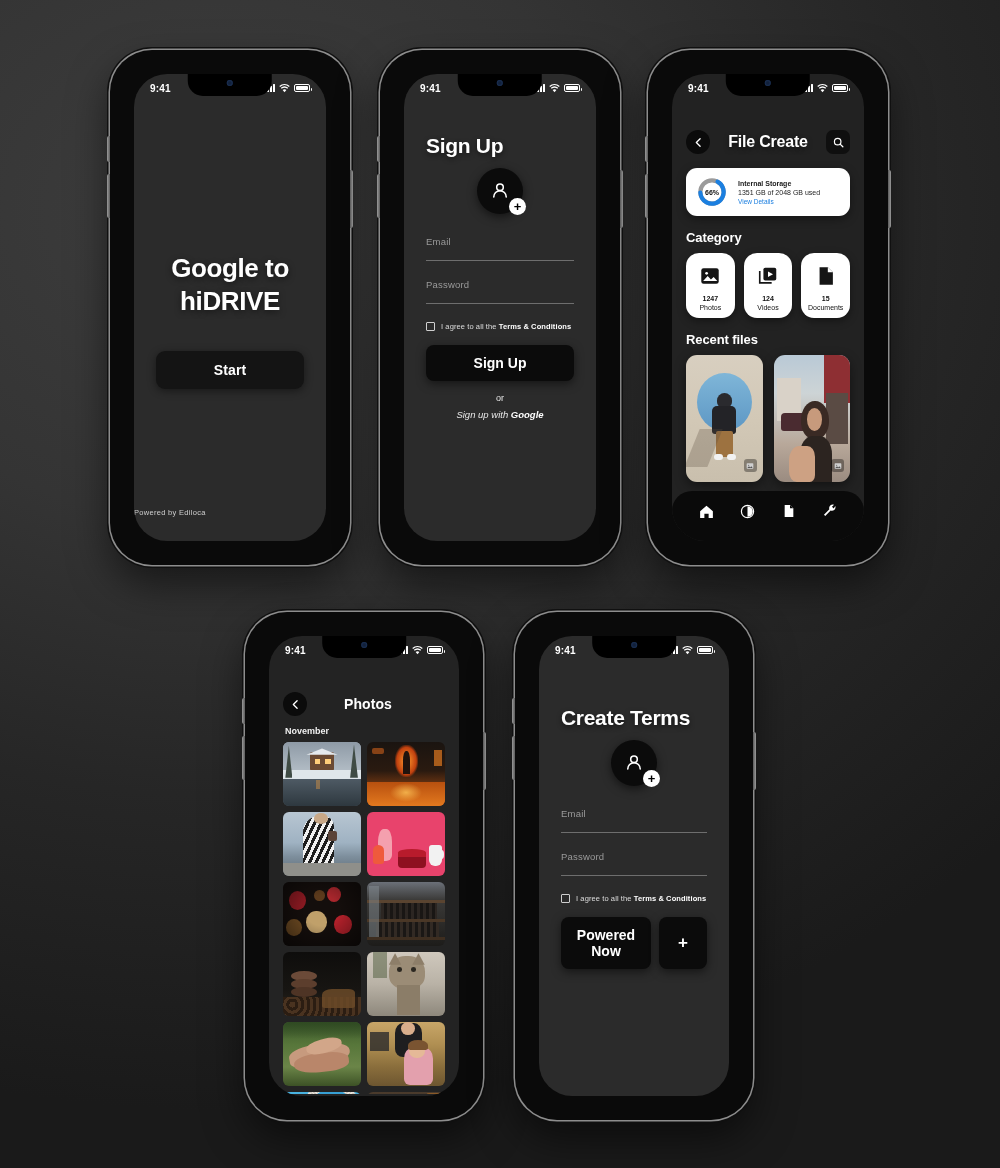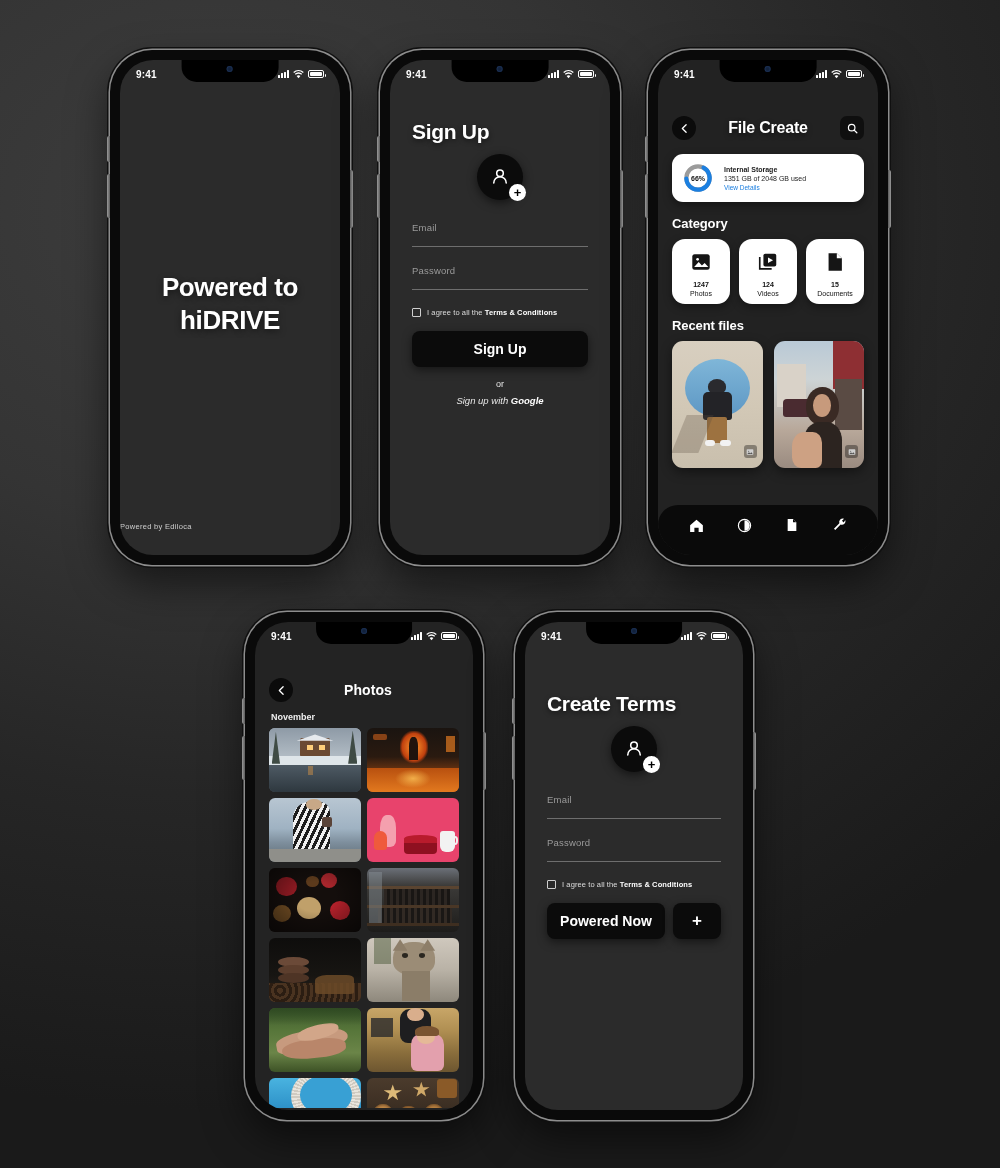--- a/index.html
+++ b/index.html
@@ -14,21 +14,21 @@
       #1a1a1a;
     position: relative;
   }
   .stage { position: absolute; inset: 0; }
 
   
   .phone {
     position: absolute;
     border-radius: 42px;
     background: #0a0a0a;
-    padding: 10px;
+    padding: 24px;
     box-shadow:
       0 0 0 1.5px #8d8d8d,
       0 0 0 3px #101010,
       0 18px 40px rgba(0,0,0,.55);
   }
   .phone::before, .phone::after {
     content: ""; position: absolute; left: -3px; width: 3px;
     background: linear-gradient(90deg,#9a9a9a,#5a5a5a);
     border-radius: 2px 0 0 2px;
   }
@@ -243,23 +243,24 @@
             <path d="M.2 2.2a9 9 0 0 1 11.6 0l-.9 1.1a7.6 7.6 0 0 0-9.8 0z" fill="#fff"></path>
           </svg>
           <span class="batt">
               <span></span>
             </span>
         </span>
       </div>
       <div class="wrap">
         <div class="welcome-body">
           <div class="welcome-title">
-            <div>Powered to</div>
+            <div>Google to</div>
             <div>hiDRIVE</div>
           </div>
+          <div class="start-btn">Start</div>
         </div>
         <div class="powered">Powered by Ediloca</div>
       </div>
     </div>
   </div>
 
   <div class="phone" style="left:380px; top:50px; width:240px; height:515px;">
     <div class="sidebtn"></div>
     <div class="screen">
       <div class="notch">

